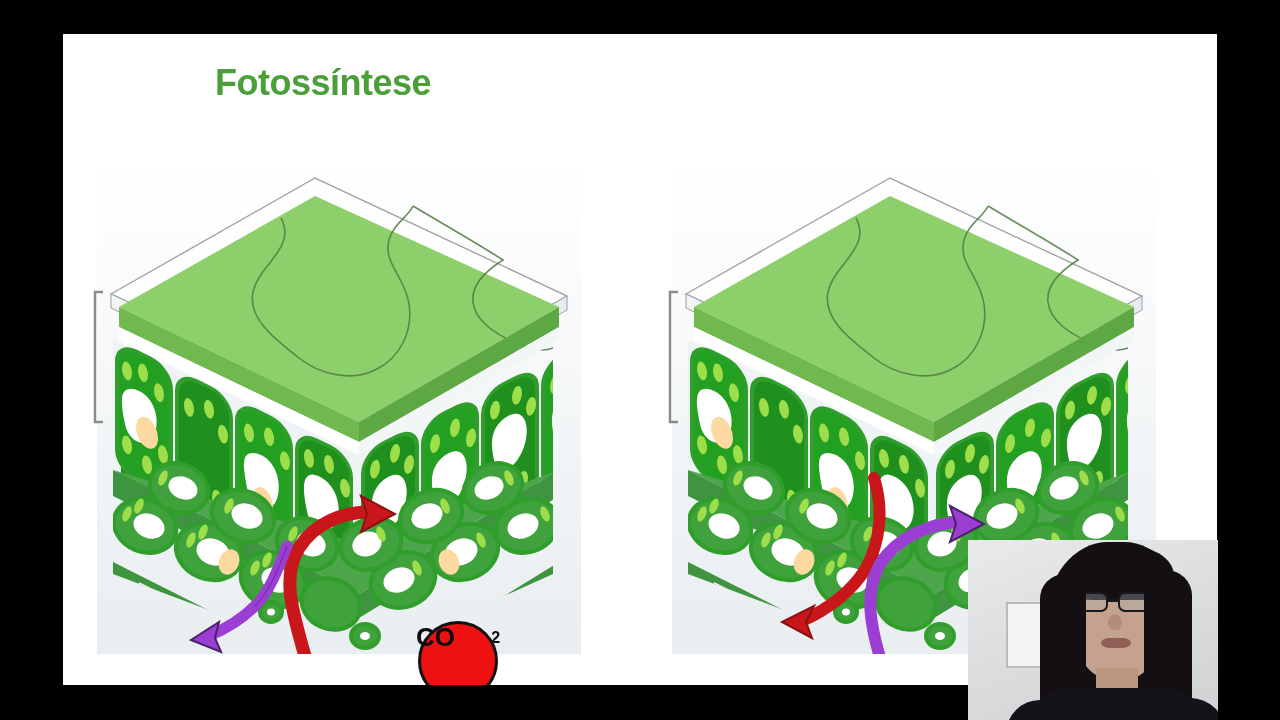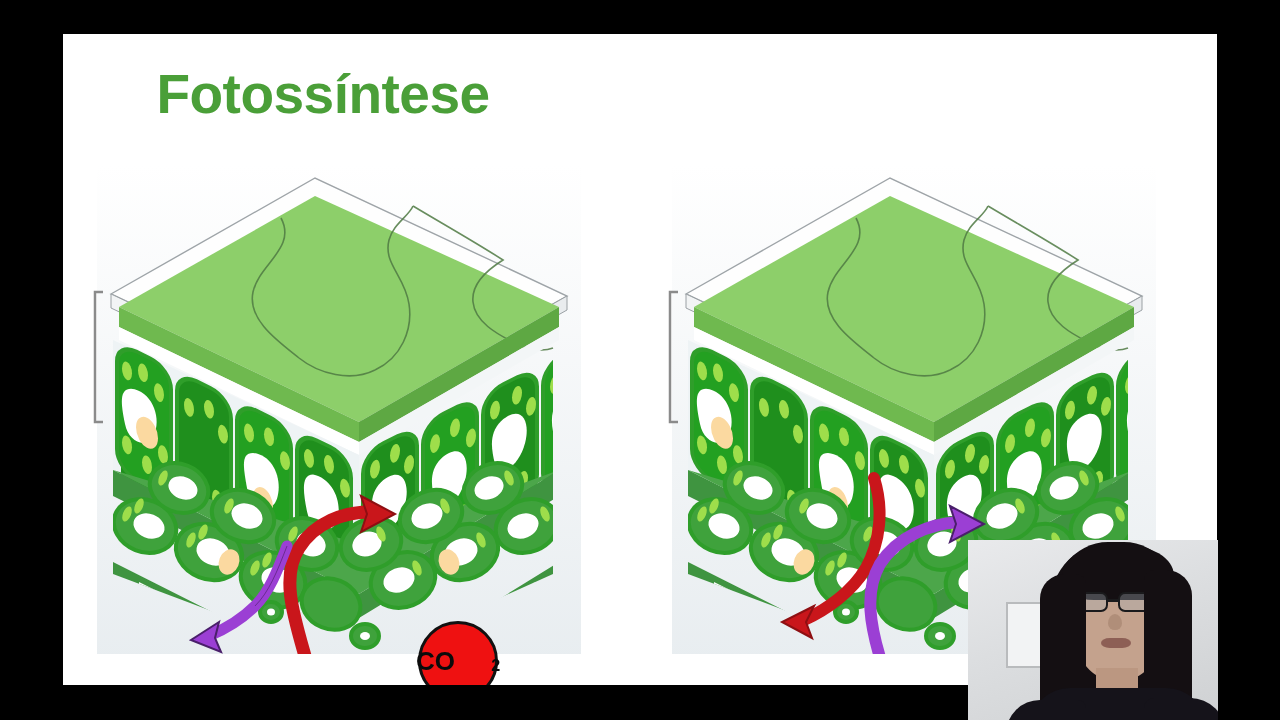--- a/index.html
+++ b/index.html
@@ -8,38 +8,38 @@
 
   #screen { position:relative; width:1280px; height:720px; background:#000; }
 
   
   #slide {
     position:absolute; left:63px; top:34px; width:1154px; height:651px;
     background:#ffffff; overflow:hidden;
   }
 
   .slide-title {
-    position:absolute; top:28px; font-weight:bold; font-size:55px;
+    position:absolute; top:28px; font-weight:bold; font-size:36px;
     letter-spacing:-0.5px; white-space:nowrap;
   }
   #title-left  { left:0; width:520px; text-align:center; color:#4a9f38; }
   #title-right { left:560px; width:520px; text-align:center; color:#c01a12; }
 
   
   .panel { position:absolute; top:110px; width:512px; height:540px; }
   #panel-left  { left:20px; }
   #panel-right { left:595px; }
 
   .leafwrap { position:absolute; left:0; top:0; width:512px; height:510px; }
   .leafwrap svg { display:block; width:512px; height:510px; }
 
   
   .bubble {
     position:absolute; border-radius:50%;
-    display:flex; align-items:center; justify-content:center;
+    display:flex; justify-content:center;
     font-weight:bold; color:#0b0b0b; line-height:1;
     border:3px solid #111;
     gap:36px;
   }
   .bubble sub { font-size:0.62em; vertical-align:baseline;
                 position:relative; top:0.28em; left:0.02em; font-weight:bold; }
   .bub-co2 { background:#ef1111; }
   .bub-o2  { background:#d060e8; }
 
   

